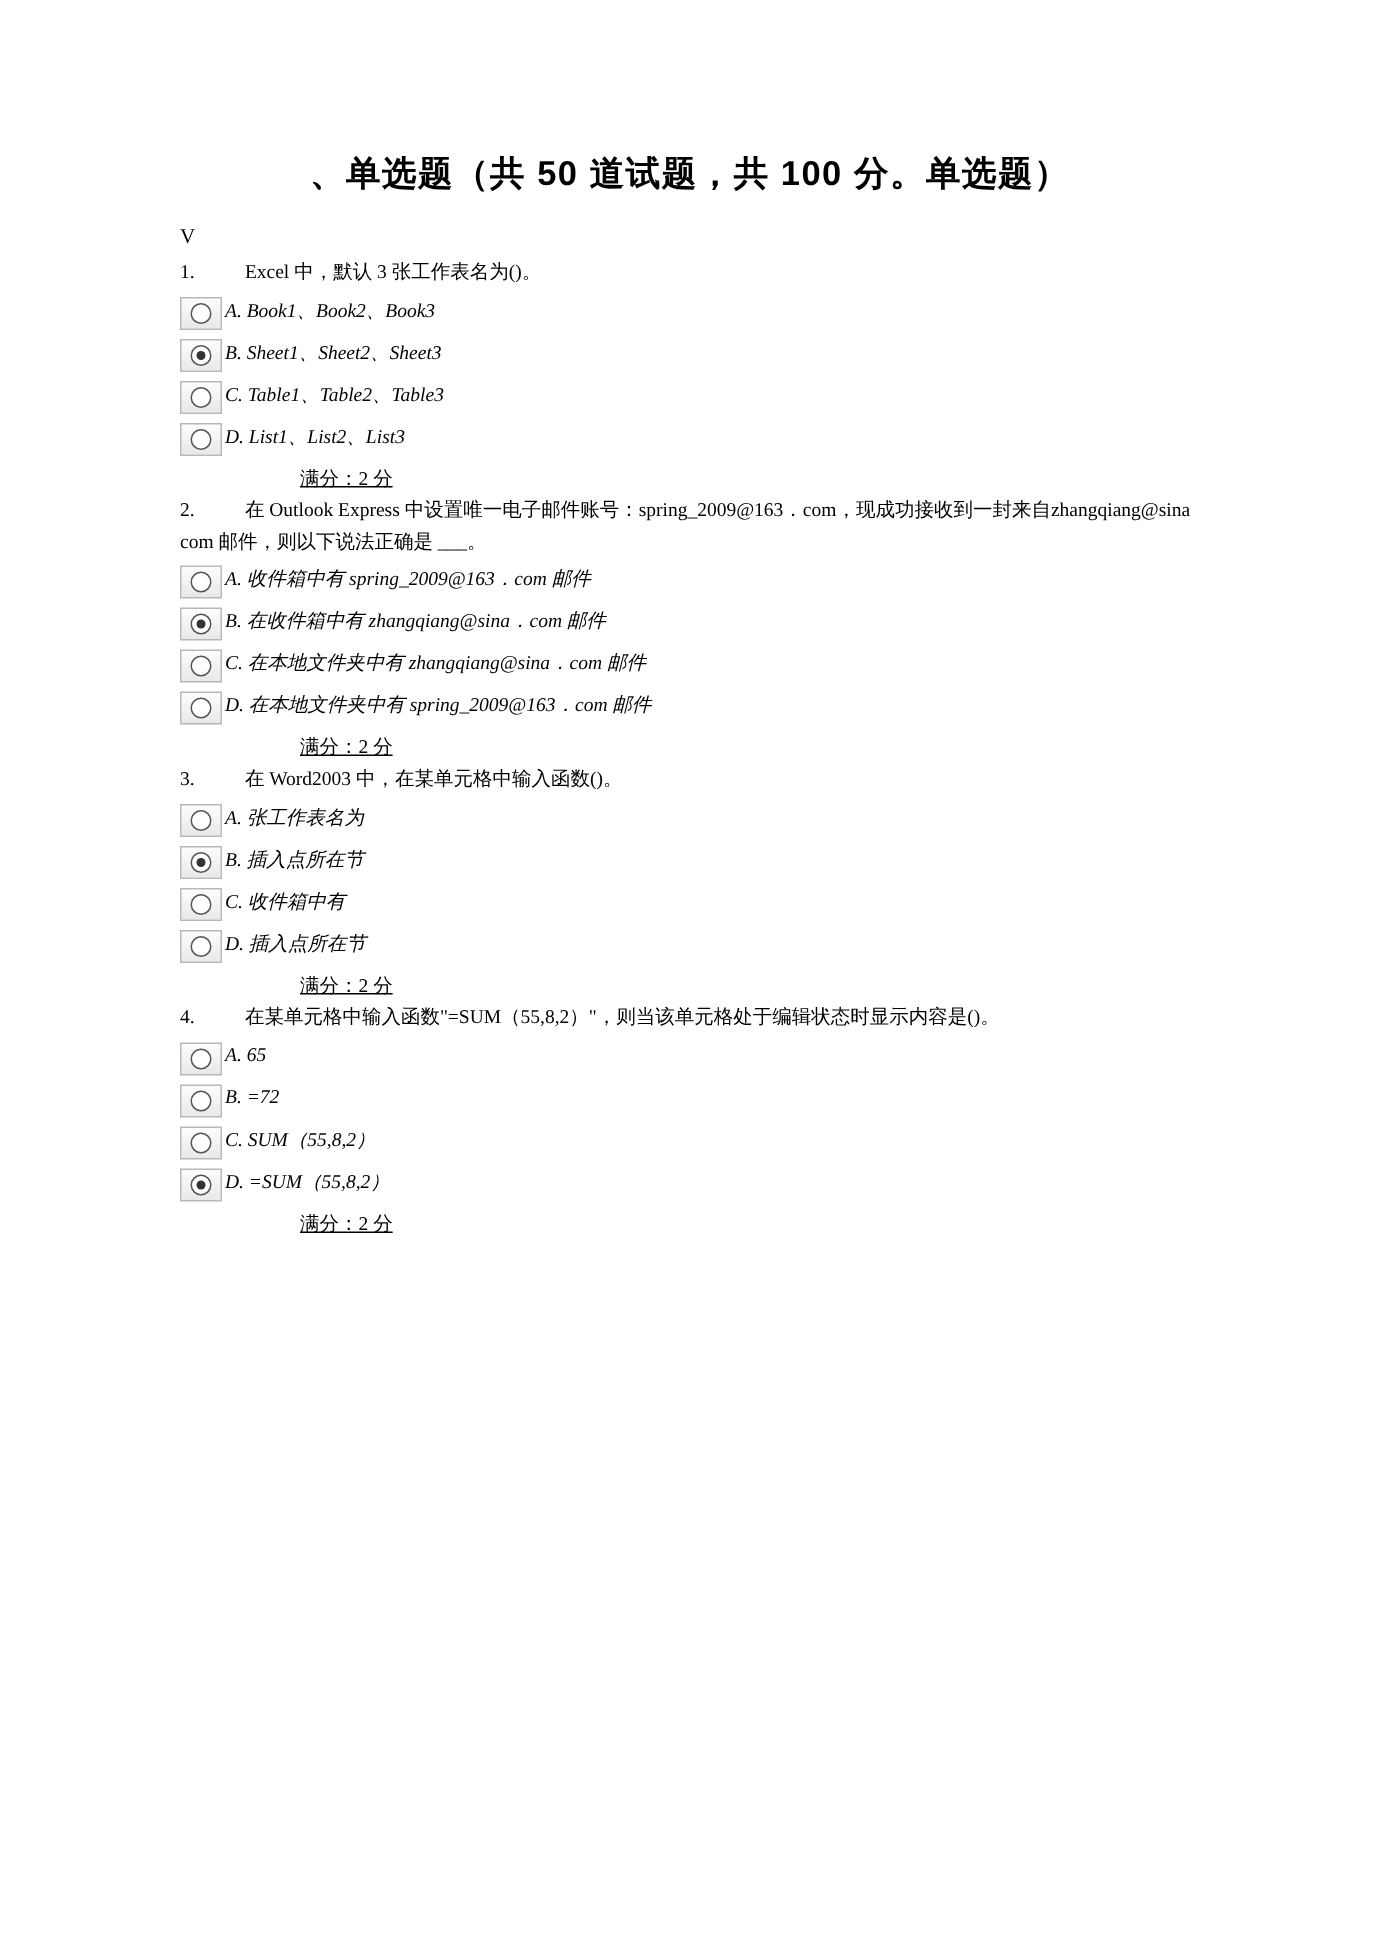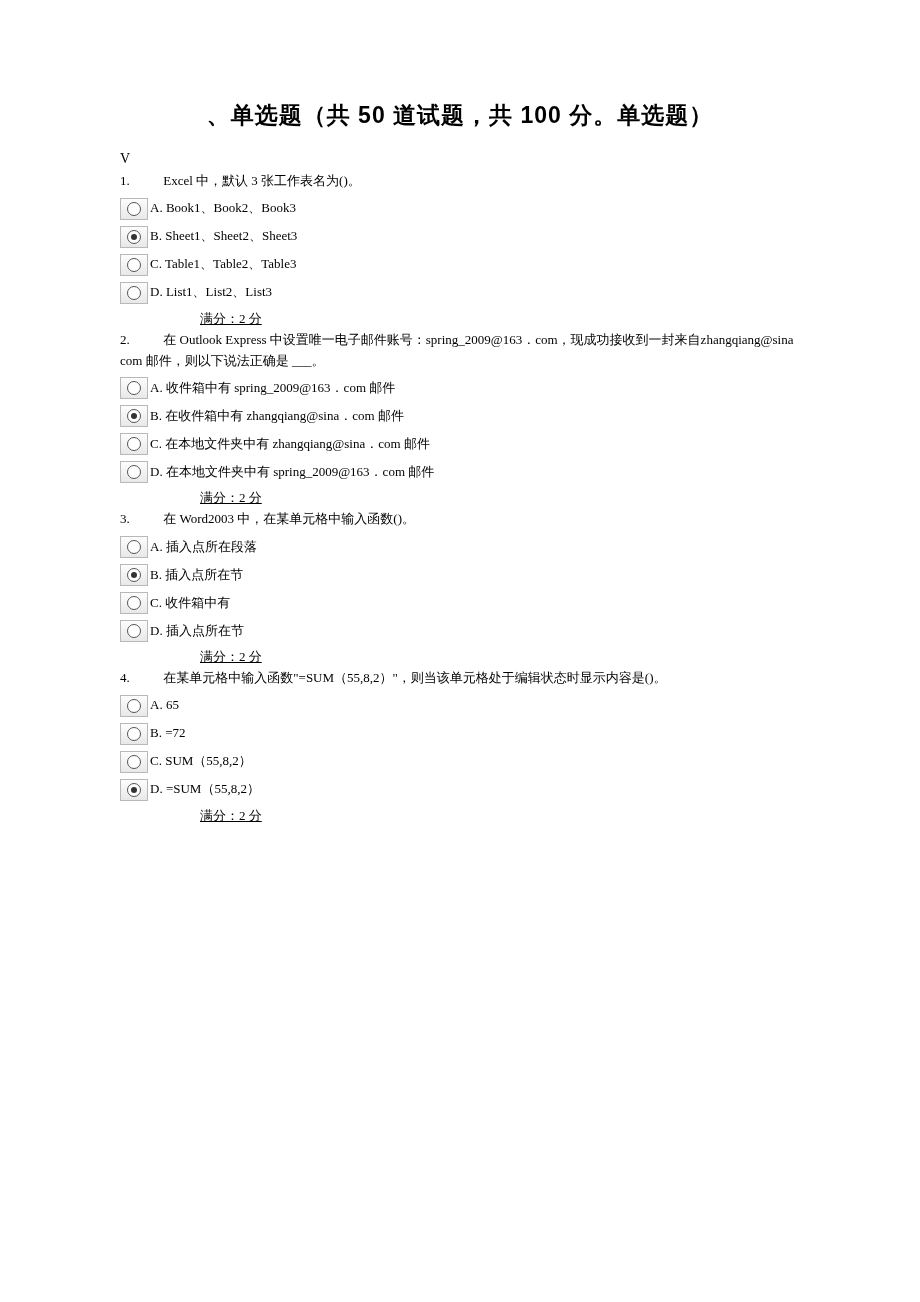--- a/index.html
+++ b/index.html
@@ -27,22 +27,23 @@
       font-size: 13px;
       line-height: 1.6;
       margin: 2px 0 4px 0;
     }
     .q-num {
       display: inline-block;
       width: 40px;
     }
     .option-row {
       display: flex;
-      align-items: center;
+      align-items: flex-start;
       margin: 6px 0;
+      font-style: italic;
     }
     .radio-img {
       width: 28px;
       height: 22px;
       border: 1px solid #b8b8b8;
       background: linear-gradient(to bottom, #fdfdfd, #e8e8e8);
       display: flex;
       align-items: center;
       justify-content: center;
       margin-right: 2px;
@@ -147,21 +148,21 @@
 <div class="score-line">满分：2    分</div>
 
 <div class="question-text">
   <span class="q-num">3.</span>
   <span>在 Word2003 中，在某单元格中输入函数()。</span>
 </div>
 <div class="option-row">
   <div class="radio-img">
       <div class="radio-outer"></div>
     </div>
-  <span class="option-label">A. 插入点所在段落</span>
+  <span class="option-label">A. 张工作表名为</span>
 </div>
 <div class="option-row">
   <div class="radio-img">
       <div class="radio-outer">
         <div class="radio-inner"></div>
       </div>
     </div>
   <span class="option-label">B. 插入点所在节</span>
 </div>
 <div class="option-row">

